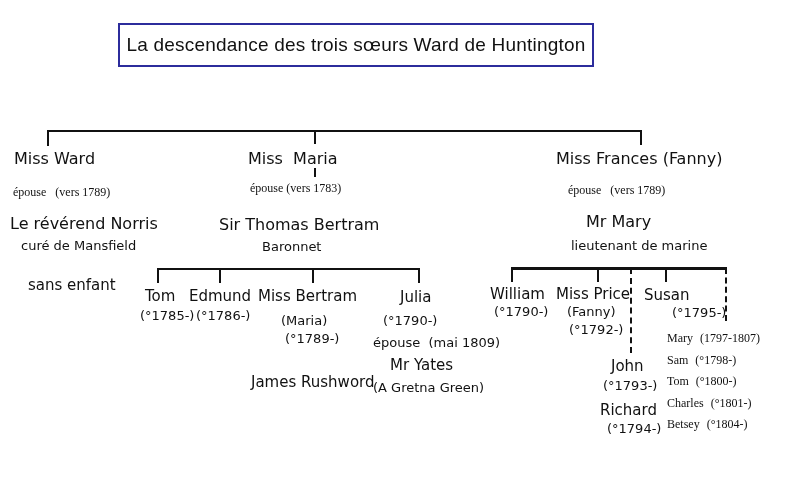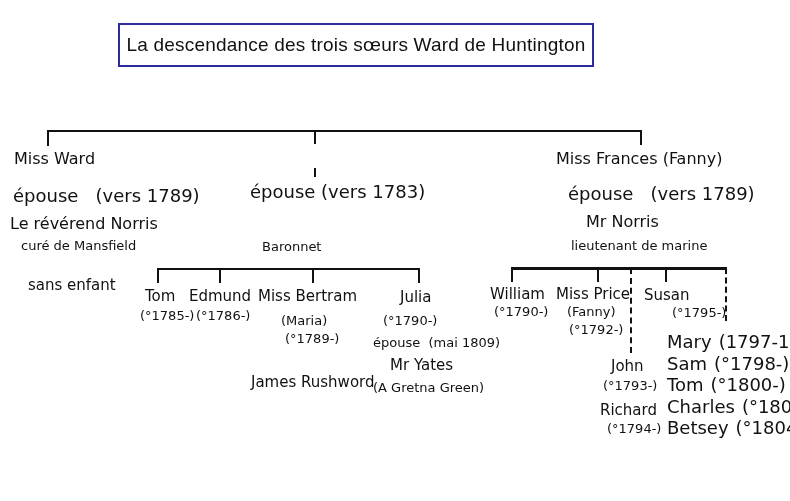--- a/index.html
+++ b/index.html
@@ -26,21 +26,21 @@
     left:118px;top:23px;width:476px;height:44px;
     border:2px solid #2c2c9c;
     box-sizing:border-box;
     display:flex;align-items:center;justify-content:center;
     font-family:"Liberation Sans", sans-serif;
     font-size:19px;letter-spacing:0.2px;
     white-space:nowrap;
   }
   .s16{font-size:16px;}
   .s15{font-size:15px;}
-  .s14{font-size:18px;}
+  .s14{font-size:12px;font-family:Liberation Serif, serif;}
   .s13{font-size:13px;}
   .ml{margin-left:7px;}
 </style>
 </head>
 <body>
 
 <div id="stage">
 
   <div id="title-box">
     <span>La descendance des trois sœurs Ward de Huntington</span>
@@ -51,26 +51,28 @@
   <div class="ln" style="left:314px;top:130px;width:2px;height:14px;"></div>
   <div class="ln" style="left:640px;top:130px;width:2px;height:15px;"></div>
   <div class="ln" style="left:314px;top:168px;width:2px;height:9px;"></div>
 
   <div class="t s16" style="left:14px;top:150px;">Miss Ward</div>
   <div class="t s14" style="left:13px;top:186px;">épouse   (vers 1789)</div>
   <div class="t s16" style="left:10px;top:215px;">Le révérend Norris</div>
   <div class="t s13" style="left:21px;top:239px;">curé de Mansfield</div>
   <div class="t s15" style="left:28px;top:277px;">sans enfant</div>
 
+  <div class="t s16" style="left:248px;top:150px;">Miss  Maria</div>
   <div class="t s14" style="left:250px;top:182px;">épouse (vers 1783)</div>
+  <div class="t s16" style="left:219px;top:216px;">Sir Thomas Bertram</div>
   <div class="t s13" style="left:262px;top:240px;">Baronnet</div>
 
   <div class="t s16" style="left:556px;top:150px;">Miss Frances (Fanny)</div>
   <div class="t s14" style="left:568px;top:184px;">épouse   (vers 1789)</div>
-  <div class="t s16" style="left:586px;top:213px;">Mr Norris</div>
+  <div class="t s16" style="left:586px;top:213px;">Mr Mary</div>
   <div class="t s13" style="left:571px;top:239px;">lieutenant de marine</div>
 
   <div class="ln" style="left:157px;top:268px;width:263px;height:2px;"></div>
   <div class="ln" style="left:157px;top:268px;width:2px;height:15px;"></div>
   <div class="ln" style="left:219px;top:268px;width:2px;height:15px;"></div>
   <div class="ln" style="left:312px;top:268px;width:2px;height:15px;"></div>
   <div class="ln" style="left:418px;top:268px;width:2px;height:15px;"></div>
 
   <div class="t s15" style="left:145px;top:288px;">Tom</div>
   <div class="t s13" style="left:140px;top:309px;">(°1785-)</div>

